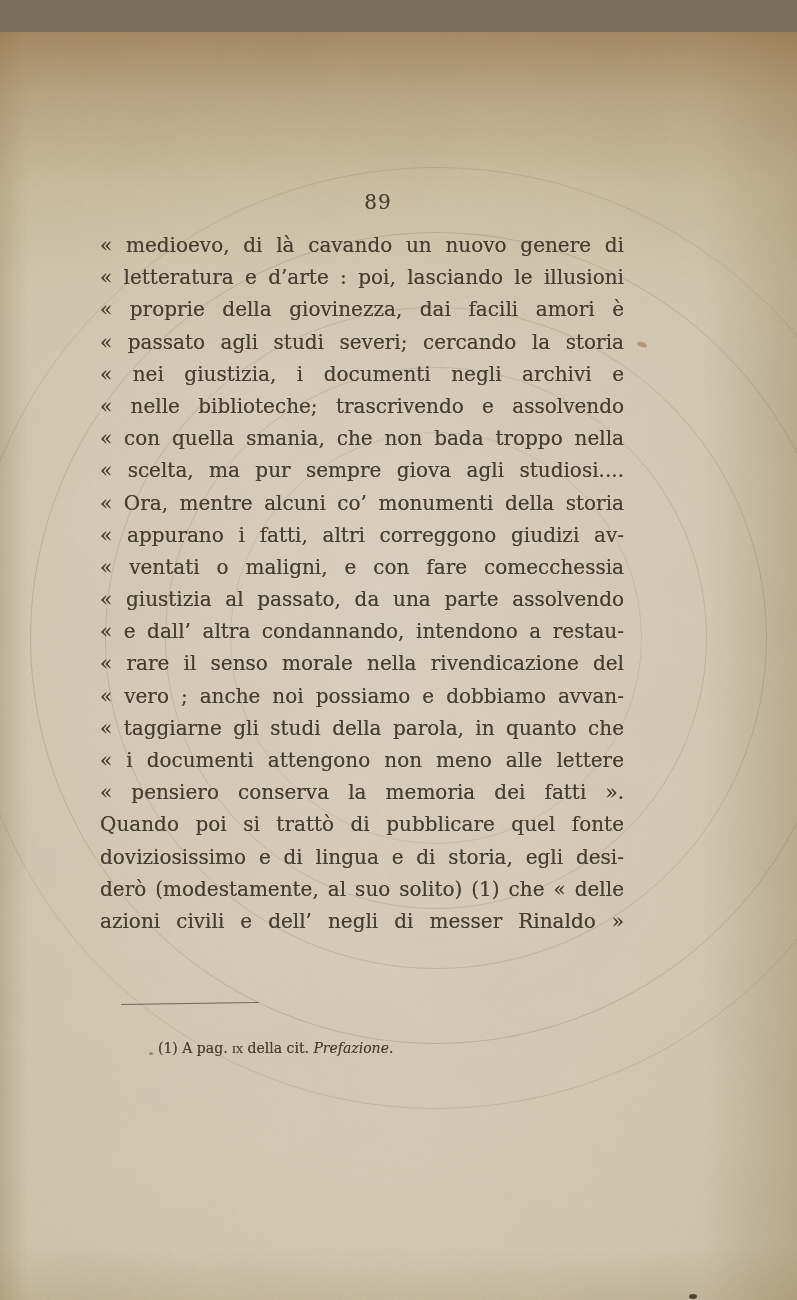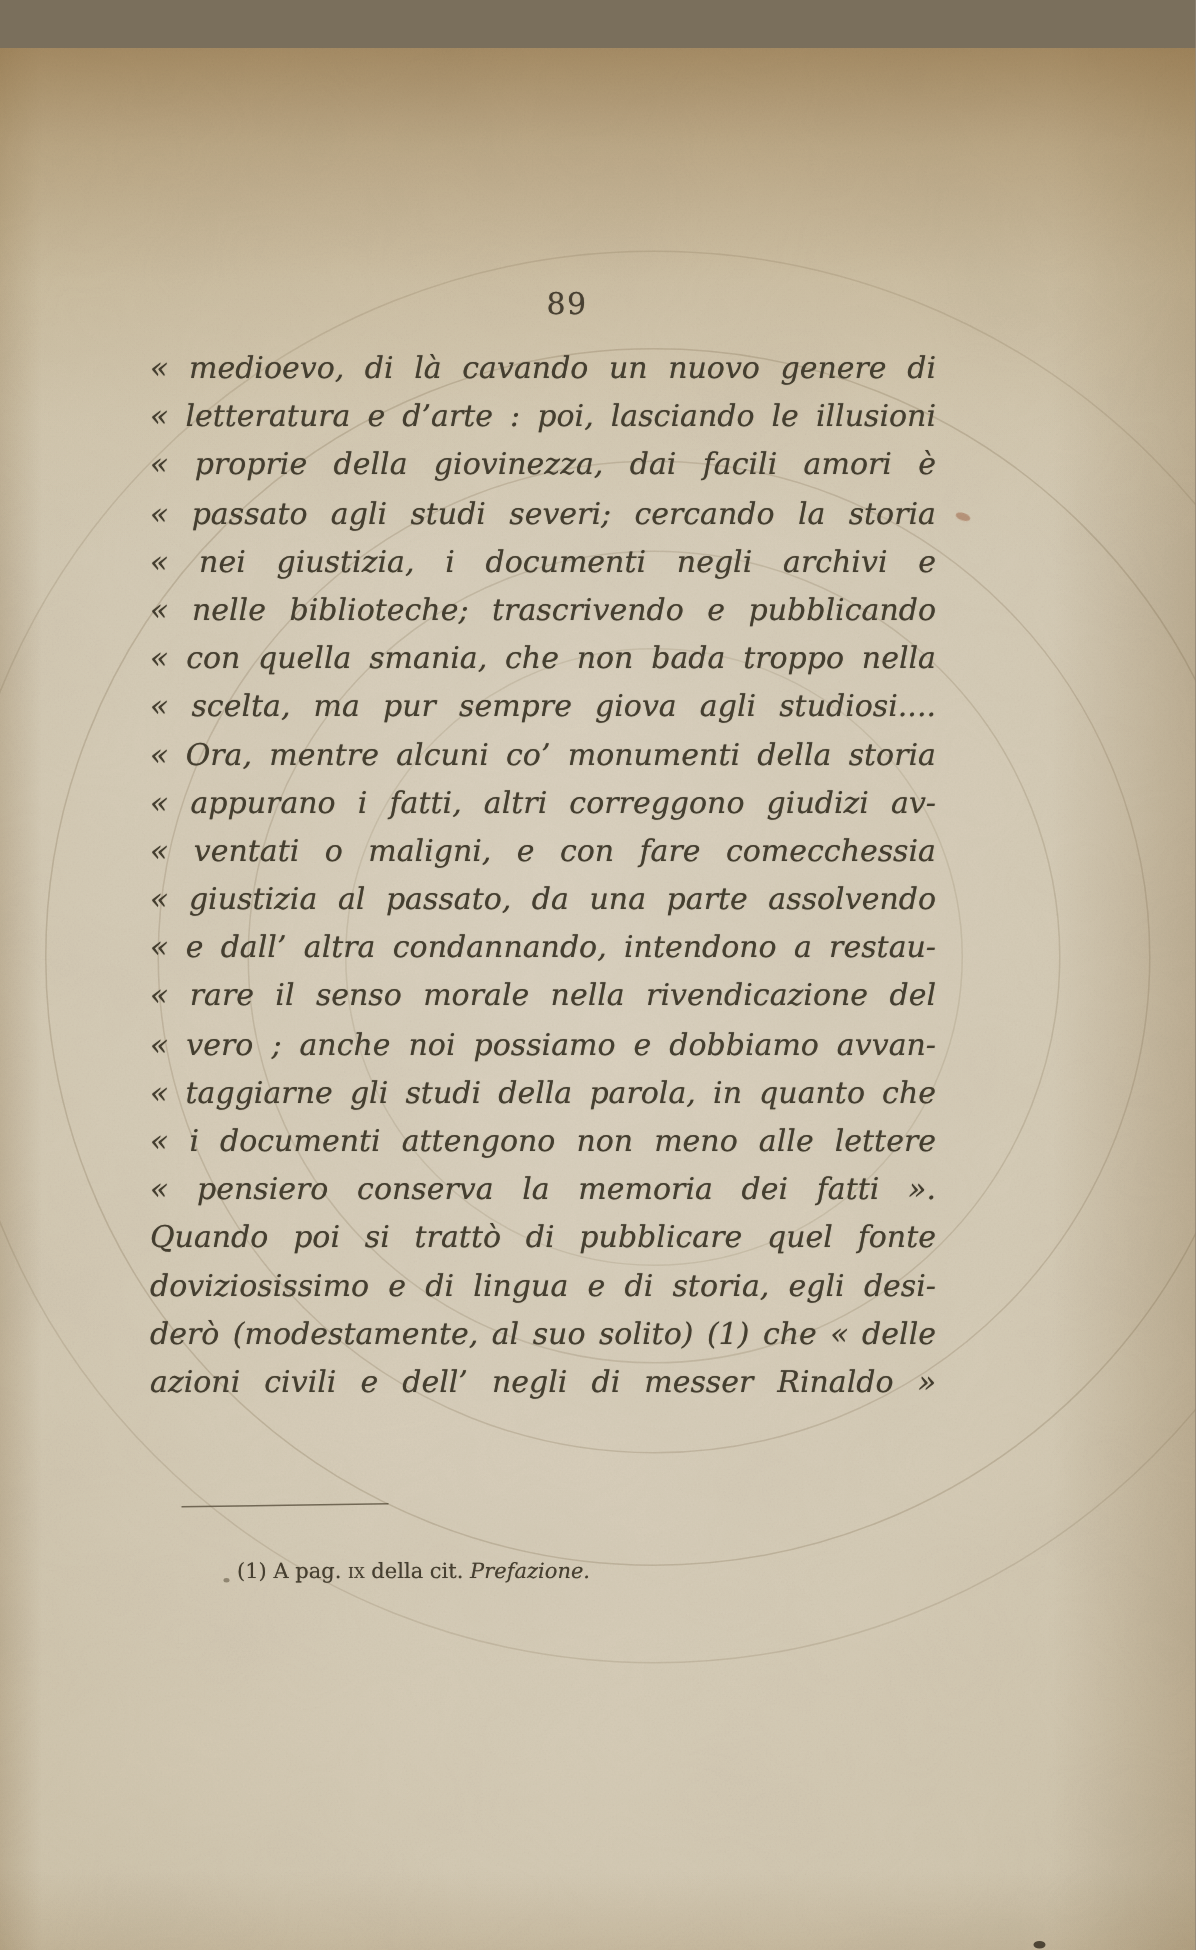--- a/index.html
+++ b/index.html
@@ -39,21 +39,20 @@
     position:absolute;left:100px;top:197px;width:524px;
     color:#453f30;
     font-size:20px;line-height:32.2px;
     text-shadow:0 0 0.6px rgba(69,62,48,0.65);
   }
   .line{
     text-align:justify;
     text-align-last:justify;
     height:32.2px;overflow:hidden;
     word-spacing:1px;
-    font-style:italic;
   }
   .rule{
     position:absolute;left:121px;top:971px;width:138px;height:0;
     border-top:1.5px solid rgba(82,72,54,0.75);
     transform:rotate(-0.8deg);
   }
   .footnote{
     position:absolute;left:158px;top:1008px;width:480px;
     font-size:14px;color:#474031;
     text-shadow:0 0 0.5px rgba(71,64,49,0.6);
@@ -78,21 +77,21 @@
   <div class="emboss c5"></div>
 
   <div class="pageno">89</div>
 
   <div class="textblock">
     <div class="line">« medioevo, di là cavando un nuovo genere di</div>
     <div class="line">« letteratura e d’arte : poi, lasciando le illusioni</div>
     <div class="line">« proprie della giovinezza, dai facili amori è</div>
     <div class="line">« passato agli studi severi; cercando la storia</div>
     <div class="line">« nei giustizia, i documenti negli archivi e</div>
-    <div class="line">« nelle biblioteche; trascrivendo e pubblicando</div>
+    <div class="line">« nelle biblioteche; trascrivendo e assolvendo</div>
     <div class="line">« con quella smania, che non bada troppo nella</div>
     <div class="line">« scelta, ma pur sempre giova agli studiosi....</div>
     <div class="line">« Ora, mentre alcuni co’ monumenti della storia</div>
     <div class="line">« appurano i fatti, altri correggono giudizi av-</div>
     <div class="line">« ventati o maligni, e con fare comecchessia</div>
     <div class="line">« giustizia al passato, da una parte assolvendo</div>
     <div class="line">« e dall’ altra condannando, intendono a restau-</div>
     <div class="line">« rare il senso morale nella rivendicazione del</div>
     <div class="line">« vero ; anche noi possiamo e dobbiamo avvan-</div>
     <div class="line">« taggiarne gli studi della parola, in quanto che</div>

